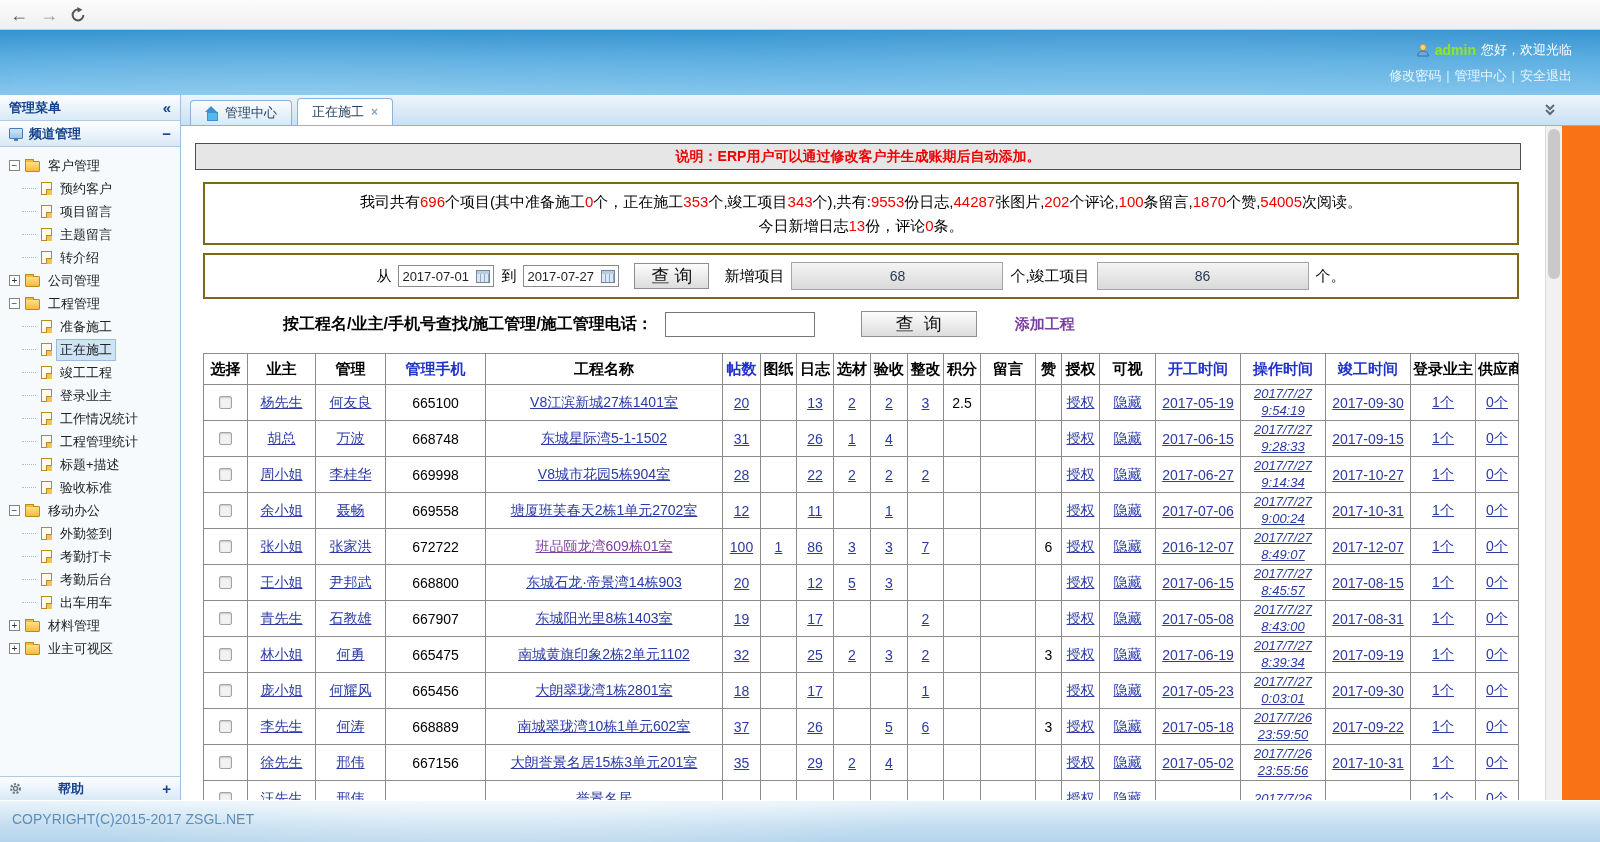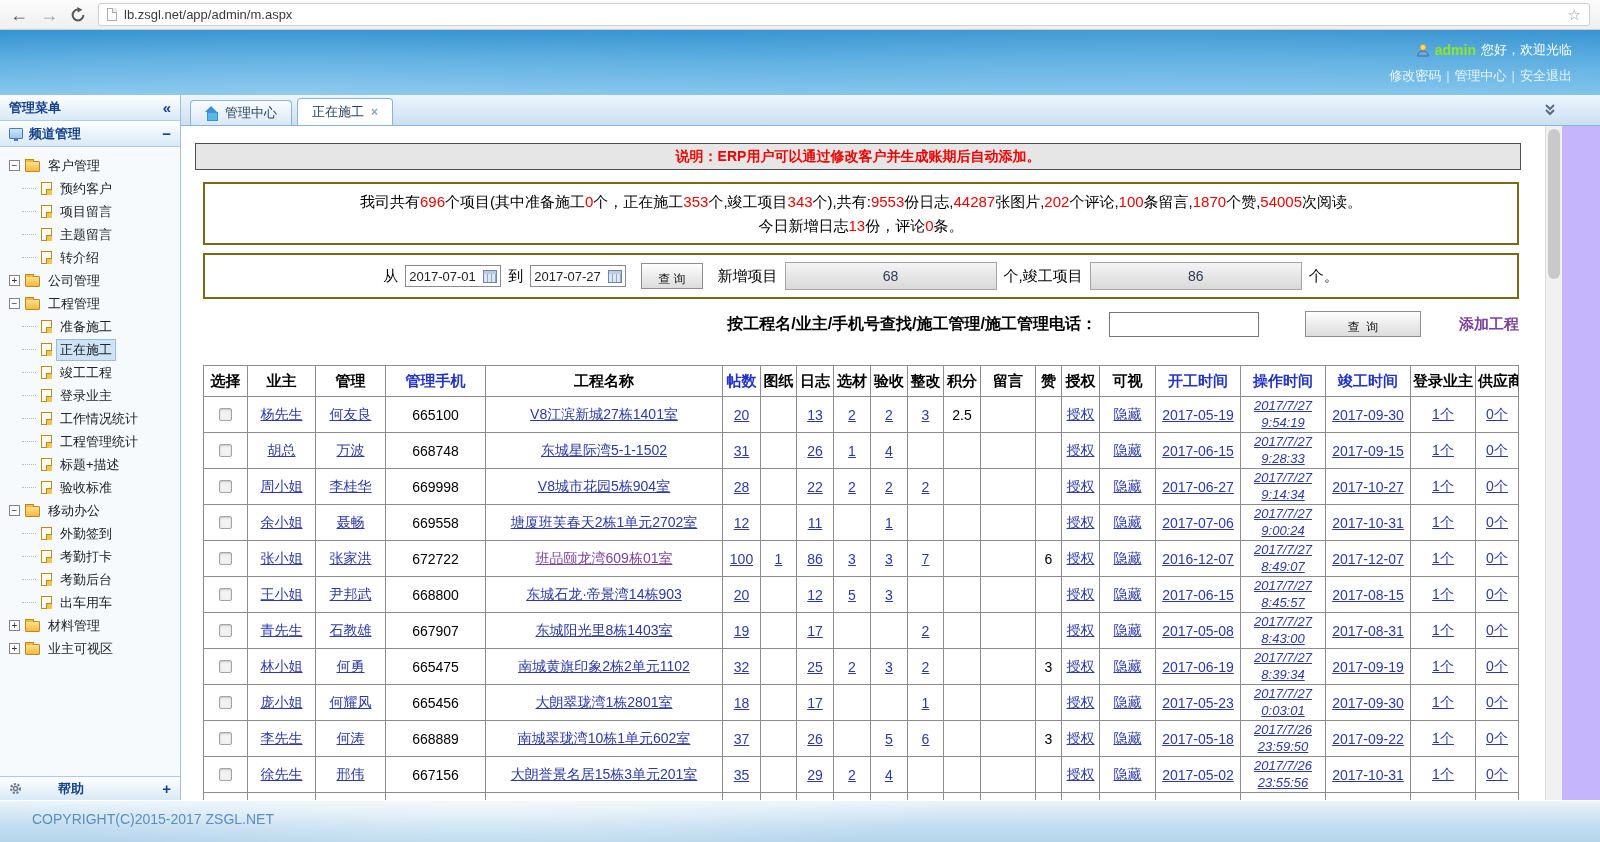--- a/index.html
+++ b/index.html
@@ -26,21 +26,21 @@
     background:radial-gradient(ellipse 900px 260px at 18% 150%, rgba(255,255,255,.16), transparent 60%),
                radial-gradient(ellipse 1200px 380px at 72% -70%, rgba(255,255,255,.13), transparent 60%); }
   .banner-right { position:absolute; right:28px; top:11px; text-align:right; color:#fff; font-size:13px; }
   .banner-user { display:flex; justify-content:flex-end; align-items:center; gap:5px; }
   .banner-user b { color:#8FE622; font-size:14px; }
   .banner-links { margin-top:8px; color:#EAF5FC; }
   .banner-links .lnk { cursor:pointer; }
   .banner-links .sep { margin:0 5px; color:#D6EBF8; }
 
   
-  .bodywrap { position:absolute; top:95px; left:0; width:1600px; height:705px; background:#c4b5fd; }
+  .bodywrap { position:absolute; top:95px; left:0; width:1600px; height:705px; background:#f97316; }
 
   
   .sidebar { position:absolute; left:0; top:0; width:181px; height:705px; background:#F6FAFD;
     border-right:1px solid #9FBFDD; display:flex; flex-direction:column; }
   .side-bar-row { height:26px; flex:0 0 auto; background:linear-gradient(#FEFEFF,#D8E9F6);
     border-bottom:1px solid #AECBE6; display:flex; align-items:center; padding:0 9px; gap:6px;
     font-size:13px; font-weight:bold; color:#15428B; }
   .side-bar-row .right { margin-left:auto; font-size:15px; color:#15428B; cursor:pointer; }
   .mon-ico { width:14px; height:11px; border:1px solid #4A7DB5; background:linear-gradient(#CFE6F8,#9CC8EA); border-radius:1px; position:relative; }
   .mon-ico::after { content:""; position:absolute; left:4px; bottom:-3px; width:4px; height:2px; background:#4A7DB5; }
@@ -88,72 +88,67 @@
   .red { color:#F00000; }
 
   .rangebox { position:absolute; top:127px; left:22px; width:1316px; height:46px;
     border:2px solid #7E6818; display:flex; align-items:center; justify-content:center; gap:7px; font-size:15px; }
   .dateinput { width:96px; height:22px; border:1px solid #8A8A8A; background:#fff;
     display:flex; align-items:center; gap:3px; padding:0 3px; font-size:13px; color:#222; cursor:text; }
   .cal-ico { width:14px; height:13px; margin-left:auto; border:1px solid #6E87A3; background:
     linear-gradient(#B9CCE0,#B9CCE0) 0 0/14px 3px no-repeat,
     repeating-linear-gradient(90deg,#DCE7F1 0 3px,#8FA9C2 3px 4px),
     repeating-linear-gradient(#DCE7F1 0 3px,#8FA9C2 3px 4px); cursor:pointer; }
-  .btn { height:26px; padding:7px 16px; background:linear-gradient(#FDFDFD,#DCDCDC); border:1px solid #8E8E8E;
-    font-size:12px; color:#111; font-family:inherit; cursor:pointer; white-space:pre; }
+  .btn { height:26px; padding:0 16px; background:linear-gradient(#FDFDFD,#DCDCDC); border:1px solid #8E8E8E;
+    font-size:18px; color:#111; font-family:inherit; cursor:pointer; white-space:pre; }
   .countbox { width:212px; height:28px; background:linear-gradient(#F4F4F4,#D9D9D9); border:1px solid #A5A5A5;
     display:flex; align-items:center; justify-content:center; font-size:14px; color:#2A3A55; cursor:pointer; }
 
   .searchrow { position:absolute; top:181px; left:22px; width:1316px; height:34px;
-    display:flex; align-items:center; gap:12px; padding-left:80px;justify-content:flex-end; }
+    display:flex; align-items:center; gap:12px; padding-left:80px; }
   .search-label { font-size:16px; font-weight:bold; color:#000; }
   .search-input { width:150px; height:25px; border:1px solid #767676; background:#fff; font-size:14px; padding:0 4px; }
   .btn.wide { width:116px; margin-left:34px; }
   .addlink { color:#7B3F9E; font-size:15px; font-weight:bold; margin-left:26px; }
 
-  .tablewrap { position:absolute; top:227px; left:22px; width:1068px;margin-top:12px; }
+  .tablewrap { position:absolute; top:227px; left:22px; width:1068px; }
   table { border-collapse:collapse; width:1316px; table-layout:fixed; font-size:14px; }
   th,td { border:1px solid #8C8C8C; text-align:center; vertical-align:middle; padding:1px 2px;
     overflow:hidden; white-space:nowrap; }
   th { height:31px; font-size:15px; font-weight:bold; color:#000; background:#fff; }
   th.hlink { color:#2233CC; cursor:pointer; }
   tbody tr { height:36px; }
   a.blue { color:#2B3AA5; text-decoration:underline; }
   a.blue.visited { color:#7B3F9E; }
   a.optime { font-size:13px; line-height:1.25; display:inline-block;font-style:italic; }
   .cb { width:13px; height:13px; margin:0 auto; background:#F2F2F2; border:1px solid #A3A3A3;
     border-radius:2px; box-shadow:inset 0 1px 2px rgba(0,0,0,.18); cursor:pointer; }
 
   .vscroll { position:absolute; top:31px; left:1364px; width:17px; height:674px; background:#F1F1F1; border-left:1px solid #DCDCDC; }
   .vthumb { position:absolute; top:3px; left:2px; width:12px; height:150px; background:#C9C9C9; border-radius:6px; cursor:grab; }
 
   
   .footer { position:absolute; top:800px; left:0; width:1600px; height:42px;
     background:linear-gradient(180deg,#EAF4FB 0%,#C3DDF0 60%,#B5D5EC 100%); border-top:1px solid #FFF; overflow:hidden; }
   .footer::before { content:""; position:absolute; inset:0;
     background:radial-gradient(ellipse 700px 120px at 30% -40%, rgba(255,255,255,.55), transparent 70%); }
-  .footer-text { position:absolute; left:32px; top:10px; font-size:14px; color:#5E8DB8; }
+  .footer-text { position:absolute; left:12px; top:10px; font-size:14px; color:#5E8DB8; }
 </style>
 </head>
 <body>
 
 <div class="chrome">
   <span class="nav-ico">←</span>
   <span class="nav-ico fwd">→</span>
   <span style="display:inline-flex;">
     <svg width="16" height="16" viewBox="0 0 16 16">
         <path d="M8 2.6 a5.4 5.4 0 1 0 5.4 5.4" fill="none" stroke="#555" stroke-width="2"></path>
         <polygon points="7.2,0 12.4,2.7 7.8,5.4" fill="#555"></polygon>
       </svg>
   </span>
-  <div class="urlbar">
-    <span class="doc-ico"></span>
-    <span>lb.zsgl.net/app/admin/m.aspx</span>
-    <span class="star">☆</span>
-  </div>
 </div>
 
 <div class="banner">
   <div class="banner-right">
     <div class="banner-user">
       <span style="display:inline-flex;">
         <svg width="14" height="14" viewBox="0 0 14 14">
             <circle cx="7" cy="4.4" r="3" fill="#F8D77C" stroke="#C79A34"></circle>
             <path d="M1.5 13 q1 -5 5.5 -5 q4.5 0 5.5 5 z" fill="#6FA8DC" stroke="#3F6FA8"></path>
           </svg>

